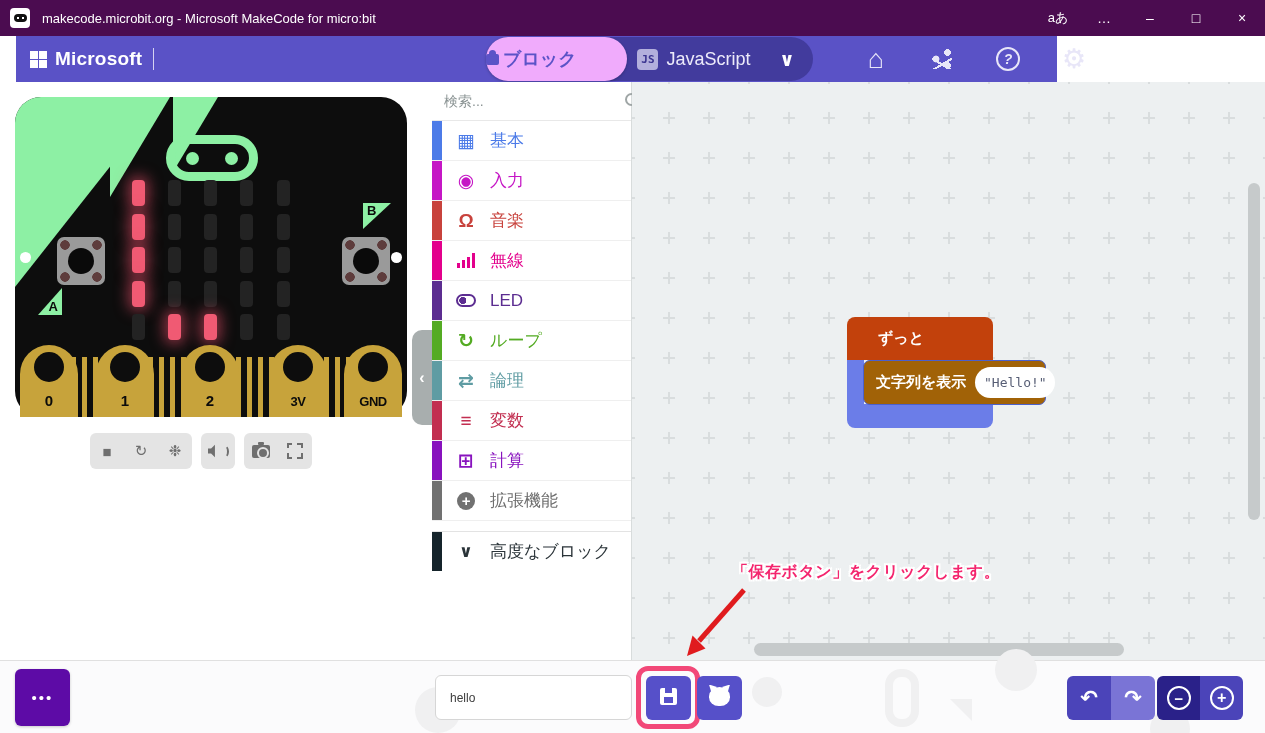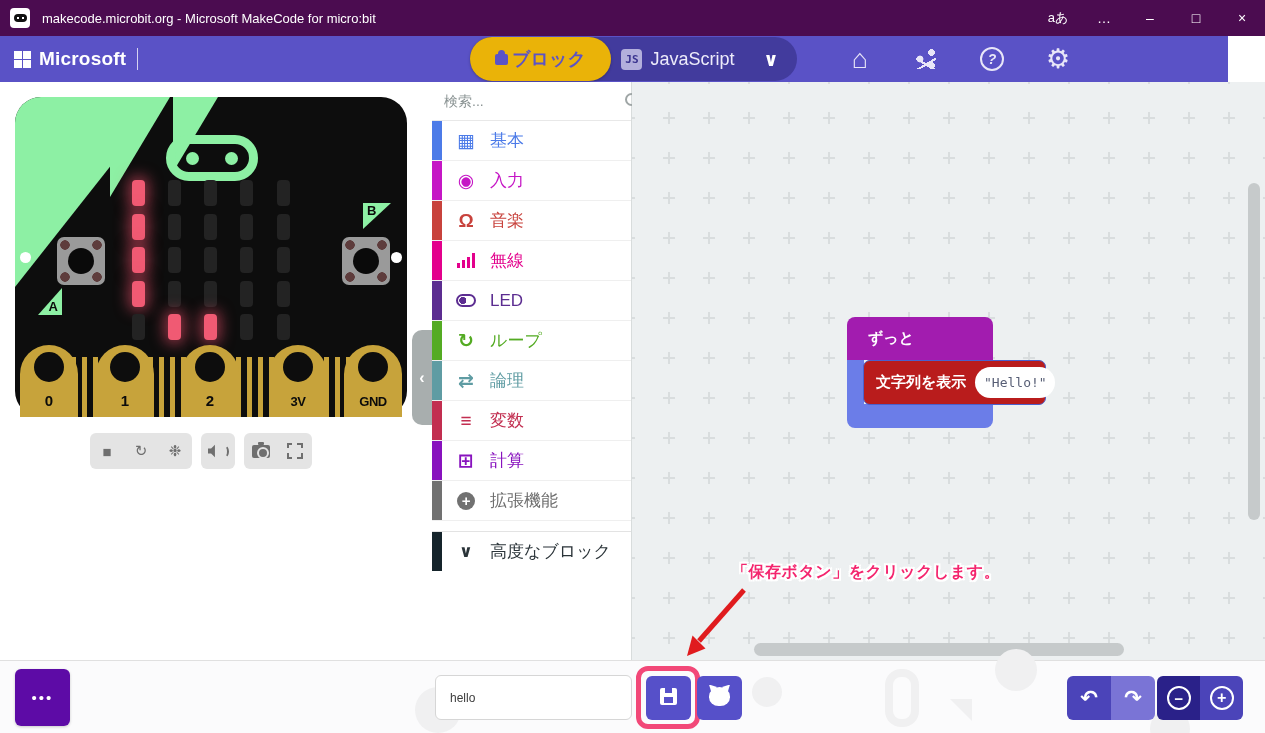--- a/index.html
+++ b/index.html
@@ -14,41 +14,41 @@
   .sh-face { width:13px; height:8px; background:#111; border-radius:4px;
     background-image:radial-gradient(circle at 4px 4px,#fff 1.3px,transparent 1.4px),
                      radial-gradient(circle at 9px 4px,#fff 1.3px,transparent 1.4px);
     background-color:#111; display:inline-block; }
   .tb-title { font-size:13px; margin-left:12px; flex:1; white-space:nowrap; }
   .tb-btn { width:46px; height:24px; display:flex; align-items:center; justify-content:center;
     font-size:14px; color:#fff; }
   .tb-ime { font-size:13px; }
 
   
-  .header { position:absolute; left:0; top:36px; width:1228px; height:46px;
+  .header { position:absolute; left:16px; top:36px; width:1041px; height:46px;
     background:#5A52C6; color:#fff; }
   .ms-logo { position:absolute; left:14px; top:0; height:46px; display:flex; align-items:center; gap:8px; }
   .sh-ms { width:17px; height:17px; display:inline-block;
     background-image:linear-gradient(#fff,#fff),linear-gradient(#fff,#fff),
                      linear-gradient(#fff,#fff),linear-gradient(#fff,#fff);
     background-size:8px 8px; background-repeat:no-repeat;
     background-position:0 0,9px 0,0 9px,9px 9px; }
   .ms-text { font-size:19px; font-weight:bold; letter-spacing:.2px; }
   .hdr-div { position:absolute; left:137px; top:12px; width:1px; height:22px; background:rgba(255,255,255,.75); }
   .mb-logo { position:absolute; left:152px; top:0; height:46px; display:flex; align-items:center; gap:7px; }
   .sh-oval { width:30px; height:17px; border:2.5px solid #fff; border-radius:9px; display:inline-block; position:relative; }
   .sh-oval::before,.sh-oval::after { content:""; position:absolute; top:3.5px; width:4px; height:4px;
     border-radius:50%; background:#fff; }
   .sh-oval::before { left:5px; } .sh-oval::after { right:5px; }
   .mb-text { font-size:19px; }
 
   .tab-group { position:absolute; left:470px; top:1px; width:327px; height:44px;
     background:#423B9D; border-radius:22px; display:flex; align-items:center; }
-  .tab-blocks { width:141px; height:44px; background:#eab308; border-radius:22px;
-    display:flex; align-items:center; justify-content:center; gap:4px;
+  .tab-blocks { width:141px; height:44px; background:#f0abfc; border-radius:22px;
+    display:flex; align-items:center; gap:4px;
     color:#5B53C7; font-size:18px; font-weight:bold; box-shadow:0 1px 3px rgba(0,0,0,.25); }
   .sh-puzzle { width:13px; height:11px; background:#5B53C7; border-radius:2px; position:relative; display:inline-block; }
   .sh-puzzle::before { content:""; position:absolute; top:-4px; left:3px; width:7px; height:7px;
     border-radius:50%; background:#5B53C7; }
   .tab-js { flex:1; display:flex; align-items:center; justify-content:center; gap:8px; }
   .js-badge { width:21px; height:21px; border-radius:4px; background:#B3AFDC; color:#3A338F;
     font-family:"DejaVu Sans Mono",monospace; font-size:11px; font-weight:bold;
     display:flex; align-items:center; justify-content:center; }
   .tab-js-label { color:#EDEBFA; font-size:18px; }
   .tab-caret { width:52px; text-align:center; color:#fff; font-size:19px; font-weight:bold; }
@@ -167,28 +167,28 @@
 
   
   .workspace { flex:1; position:relative; background:#EDF0F1; overflow:hidden; }
   .ws-grid { position:absolute; left:0; top:0; width:100%; height:100%; }
   .scroll-h { position:absolute; left:122px; top:561px; width:370px; height:13px;
     border-radius:7px; background:#C6CACB; }
   .scroll-v { position:absolute; right:5px; top:101px; width:12px; height:337px;
     border-radius:7px; background:#C6CACB; }
 
   .blk-forever { position:absolute; left:215px; top:235px; width:146px; height:111px; }
-  .blk-top { position:absolute; left:0; top:0; width:146px; height:43px; background:#a21caf;
+  .blk-top { position:absolute; left:0; top:0; width:146px; height:43px; background:#c2410c;
     border-radius:8px 8px 0 0; color:#fff; font-weight:bold; font-size:15px;
-    display:flex; align-items:center; padding-left:21px; }
+    display:flex; align-items:center; padding-left:31px; }
   .blk-spine { position:absolute; left:0; top:43px; width:17px; height:44px; background:#6B7DE8; }
   .blk-bottom { position:absolute; left:0; top:87px; width:146px; height:24px; background:#6B7DE8;
     border-radius:0 0 8px 8px; }
   .blk-show { position:absolute; left:16px; top:43px; width:183px; height:45px;
-    background:#b91c1c; border:1.5px solid #4A60CC; border-radius:7px;
+    background:#a16207; border:1.5px solid #4A60CC; border-radius:7px;
     display:flex; align-items:center; gap:9px; padding-left:12px; }
   .blk-show-label { color:#fff; font-weight:bold; font-size:15px; white-space:nowrap; }
   .blk-str { background:#fff; border-radius:16px; height:31px; min-width:80px; padding:0 10px;
     display:flex; align-items:center; justify-content:center;
     font-family:"DejaVu Sans Mono",monospace; font-size:13px; color:#575E75; }
 
   .anno-text { position:absolute; left:100px; top:480px; font-size:16px; font-weight:bold;
     color:#F4256E; white-space:nowrap; letter-spacing:.5px;
     text-shadow:-2px -2px 0 #fff,2px -2px 0 #fff,-2px 2px 0 #fff,2px 2px 0 #fff,
                 0 -2px 0 #fff,0 2px 0 #fff,-2px 0 0 #fff,2px 0 0 #fff; }

